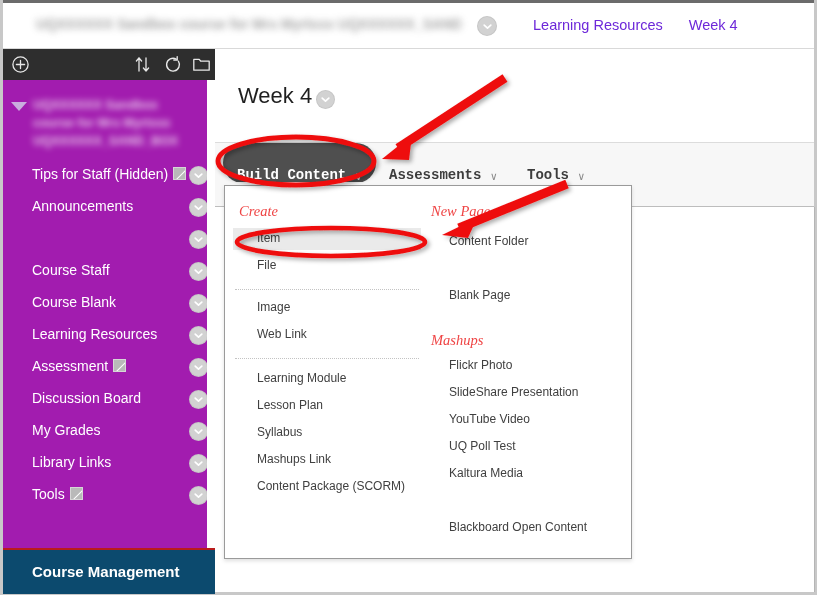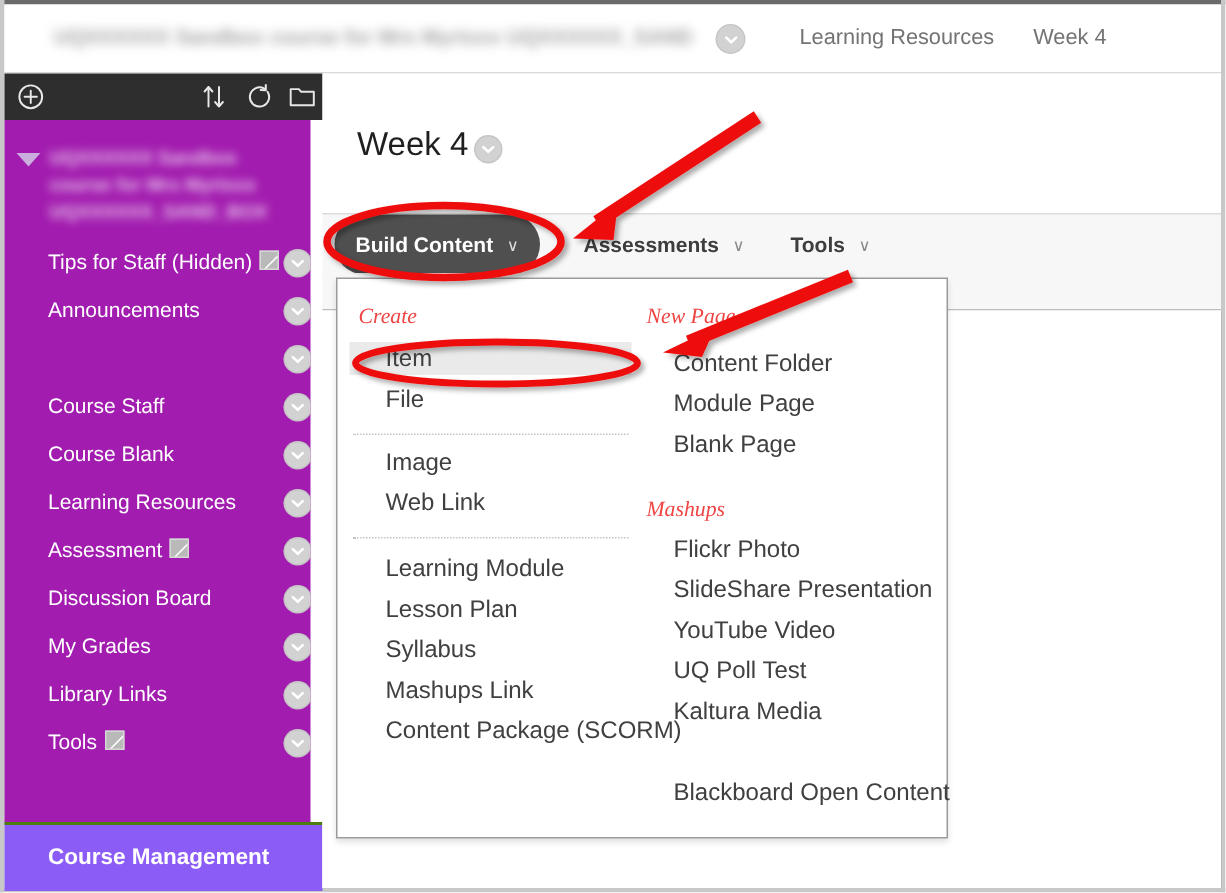--- a/index.html
+++ b/index.html
@@ -30,21 +30,21 @@
   }
   .chev-badge{
     border-radius:50%;background:#d2d2d2;
     display:inline-flex;align-items:center;justify-content:center;
     box-shadow:inset 0 0 0 1px rgba(0,0,0,.06);
   }
   .chev-badge svg{display:block;}
   .course-chevron{position:absolute;left:474px;top:13px;width:20px;height:20px;}
   .breadcrumb{
     position:absolute;left:530px;top:14px;
-    font-size:14.5px;color:#737373;white-space:nowrap;
+    font-size:14.5px;color:#6d28d9;white-space:nowrap;
   }
   .breadcrumb .crumb{display:inline-block;}
   .breadcrumb .crumb.second{margin-left:26px;}
 
   
   .menu-toolbar{
     position:absolute;left:3px;top:49px;width:212px;height:31px;
     background:#2e2e2e;
   }
   .menu-toolbar .ic{position:absolute;top:6px;color:#e8e8e8;}
@@ -81,21 +81,21 @@
     position:relative;overflow:hidden;
   }
   .ext-icon:after{
     content:"";position:absolute;left:-3px;top:8px;width:17px;height:1.4px;
     background:#ffffff;transform:rotate(-45deg);
   }
   .menu-item .badge{position:absolute;left:186px;top:6px;width:19px;height:19px;}
 
   .menu-bottom{
     position:absolute;left:3px;top:548px;width:212px;height:44px;
-    background:#8b5cf6;border-top:2px solid #4d7c0f;
+    background:#0c4a6e;border-top:2px solid #b91c1c;
   }
   .menu-bottom .lbl{
     position:absolute;left:29px;top:13px;color:#ffffff;
     font-size:15px;font-weight:bold;white-space:nowrap;
   }
 
   
   .content-area{
     position:absolute;left:215px;top:49px;width:599px;height:543px;
     background:#ffffff;
@@ -105,23 +105,24 @@
     font-size:22px;color:#1f1f1f;white-space:nowrap;
   }
   .page-title-chevron{position:absolute;left:101px;top:41px;width:19px;height:19px;}
 
   .action-bar{
     position:absolute;left:0;top:93px;width:599px;height:40px;
     background:#f7f7f7;border-top:1px solid #dcdcdc;border-bottom:1px solid #dcdcdc;
   }
   .ab-btn{
     position:absolute;top:0;height:40px;
-    display:flex;align-items:center;
+    display:flex;align-items:flex-end;
     font-size:14px;font-weight:bold;color:#3d3d3d;white-space:nowrap;
     padding:0 14px;
+    font-family:Liberation Mono, monospace;
   }
   .ab-btn .caret{margin-left:9px;font-size:11px;font-weight:normal;color:#8a8a8a;}
   .ab-btn.primary{
     left:8px;background:#4f4f4f;color:#ffffff;border-radius:20px;
   }
   .ab-btn.primary .caret{color:#dcdcdc;}
   .ab-btn.assessments{left:160px;}
   .ab-btn.tools{left:298px;}
 
   .content-bands{position:absolute;left:0;top:133px;width:599px;height:410px;}
@@ -138,21 +139,21 @@
   .dd-col{position:absolute;top:0;width:188px;height:372px;}
   .dd-col.left{left:8px;}
   .dd-col.right{left:200px;}
   .dd-head{
     position:absolute;left:6px;
     font-family:"Liberation Serif", serif;font-style:italic;
     font-size:14.5px;color:#ef4444;white-space:nowrap;
   }
   .dd-item{
     position:absolute;left:0;width:188px;height:22px;
-    font-size:16px;color:#404040;white-space:nowrap;
+    font-size:12px;color:#404040;white-space:nowrap;
   }
   .dd-item span.t{position:absolute;left:24px;top:3px;}
   .dd-item.highlight{background:#eaeaea;width:188px;}
   .dd-rule{position:absolute;left:2px;width:184px;height:0;border-top:1px dotted #c3c3c3;}
 
   
   .anno{position:absolute;left:0;top:0;width:817px;height:595px;pointer-events:none;z-index:60;}
 </style>
 </head>
 <body>
@@ -382,23 +383,20 @@
       <div class="dd-item" style="top:290px;width:200px">
         <span class="t">Content Package (SCORM)</span>
       </div>
     </div>
 
     <div class="dd-col right">
       <div class="dd-head" style="top:17px">New Page</div>
 
       <div class="dd-item" style="top:45px">
         <span class="t">Content Folder</span>
-      </div>
-      <div class="dd-item" style="top:72px">
-        <span class="t">Module Page</span>
       </div>
       <div class="dd-item" style="top:99px">
         <span class="t">Blank Page</span>
       </div>
 
       <div class="dd-head" style="top:146px">Mashups</div>
 
       <div class="dd-item" style="top:169px">
         <span class="t">Flickr Photo</span>
       </div>

